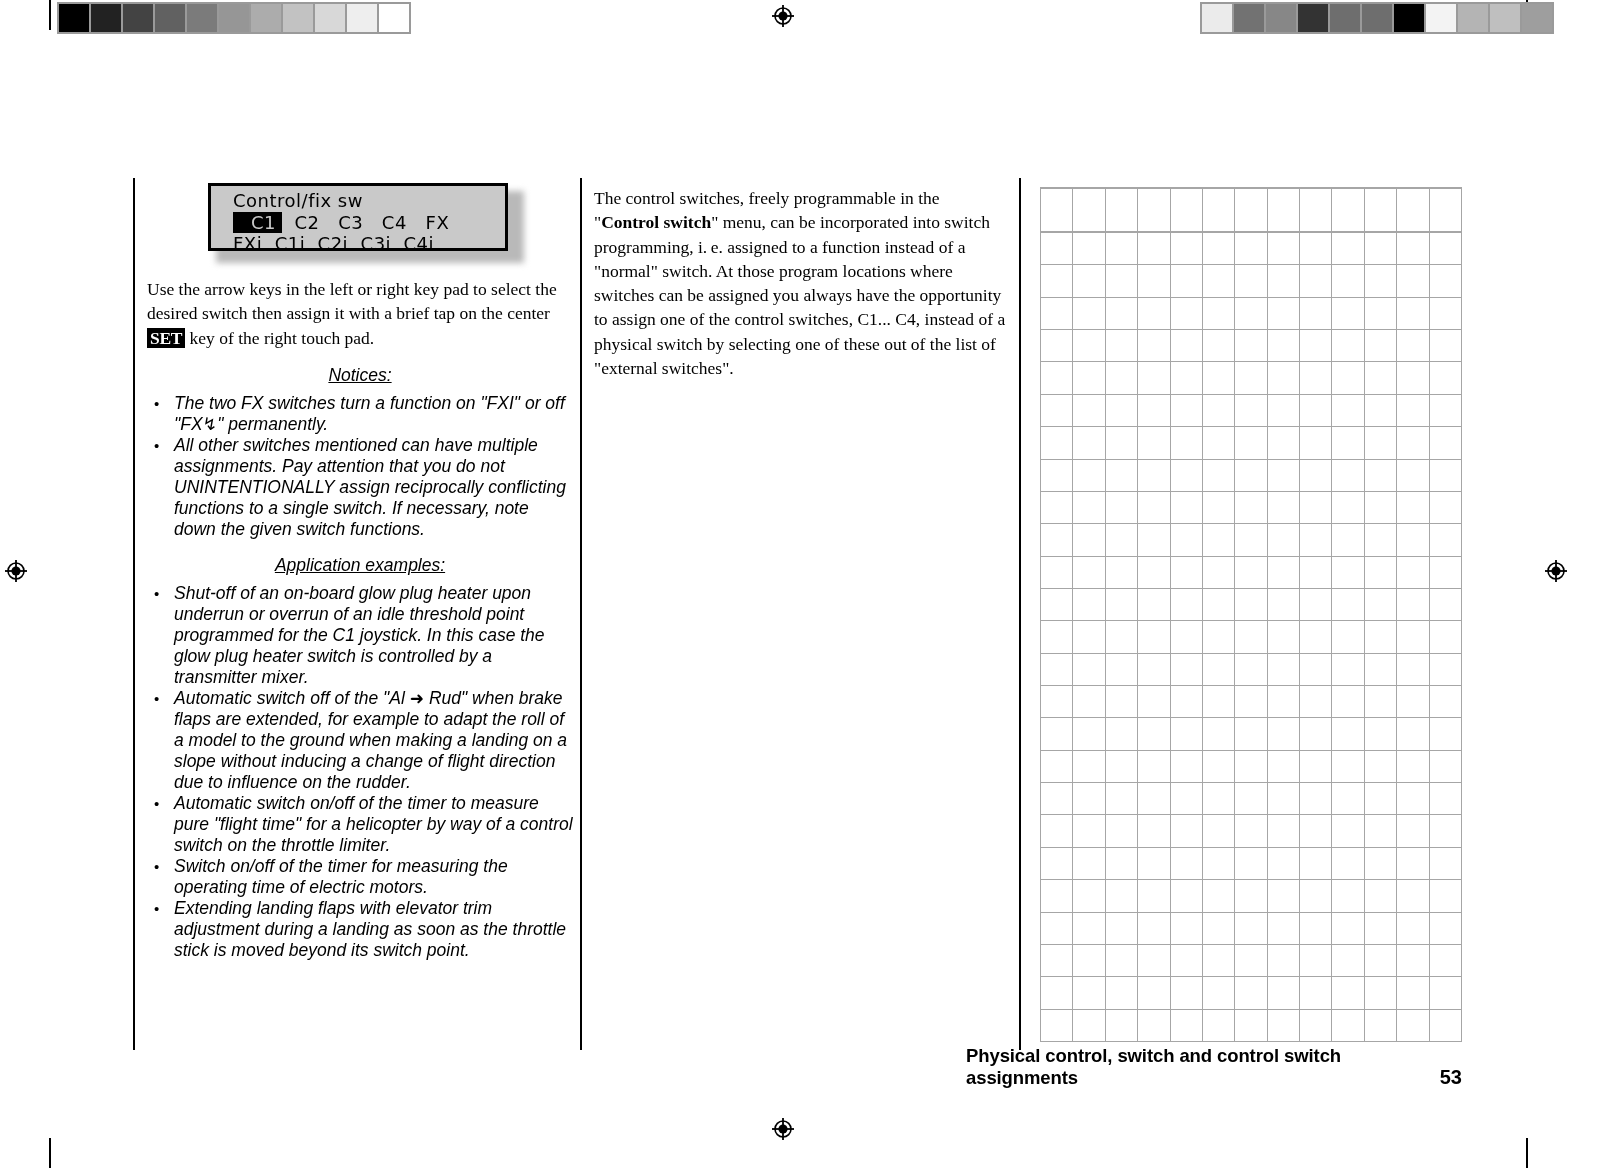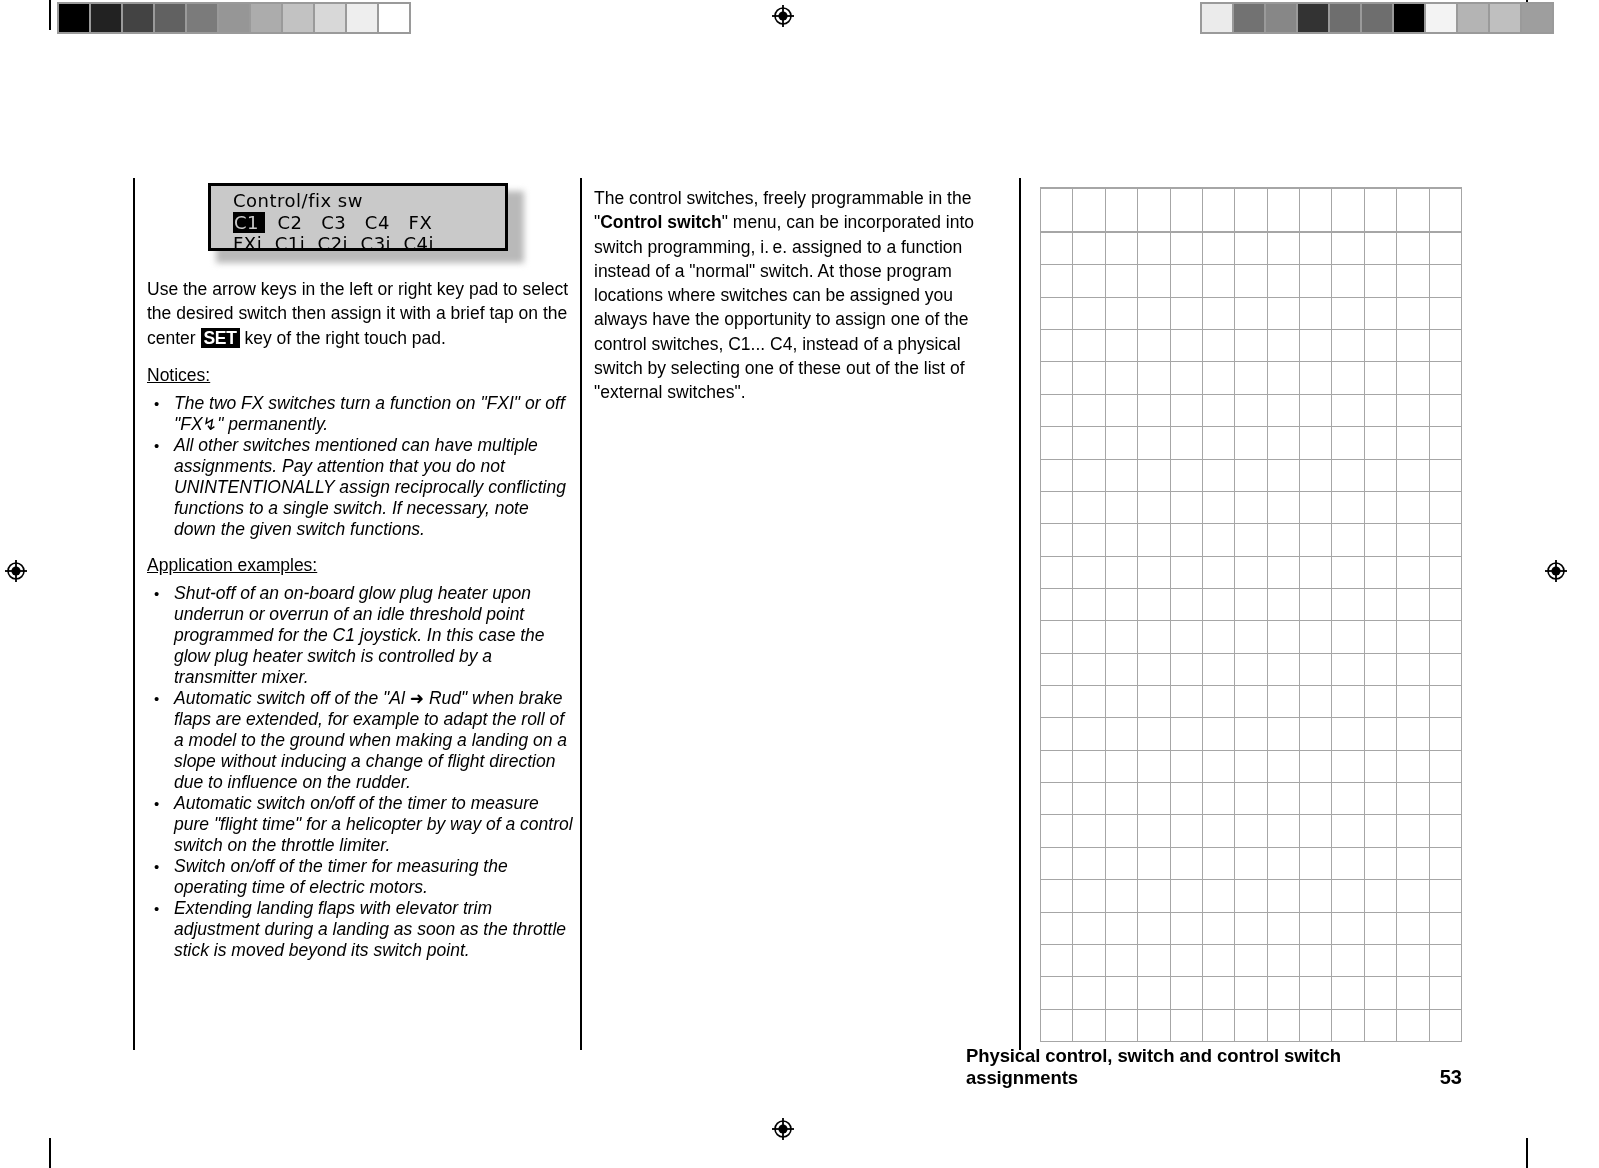--- a/index.html
+++ b/index.html
@@ -89,39 +89,41 @@
     font-family: "DejaVu Sans", sans-serif;
     font-size: 18px;
     line-height: 21px;
     letter-spacing: 0.5px;
   }
   #lcd .lcd-title { display:block; margin-bottom: 1px; }
   #lcd .lcd-row { display:block; white-space: pre; }
   #lcd .sel {
     background: #000000;
     color: #c9c9c9;
-    padding: 0 6px 0 1px;
+    padding: 0 6px 0 18px;
     text-align: center;
   }
 
   
   .body-col {
     position: absolute;
     font-size: 17.5px;
     line-height: 24.3px;
   }
   #col-left  { left: 147px; top: 277px; width: 426px; }
   #col-mid   { left: 594px; top: 186px; width: 412px; }
 
-  p.para { margin: 0 0 13px 0; }
+  p.para { margin: 0 0 13px 0; font-family: Liberation Serif, serif; }
 
   .lead-head {
     margin: 0 0 6px 0;
+    font-style: italic;
     text-decoration: underline;
     font-size: 17.5px;
+    text-align: center;
   }
 
   ul.bullets {
     list-style: none;
     margin: 0 0 13px 0;
     padding: 0;
   }
   ul.bullets > li {
     position: relative;
     padding-left: 27px;

